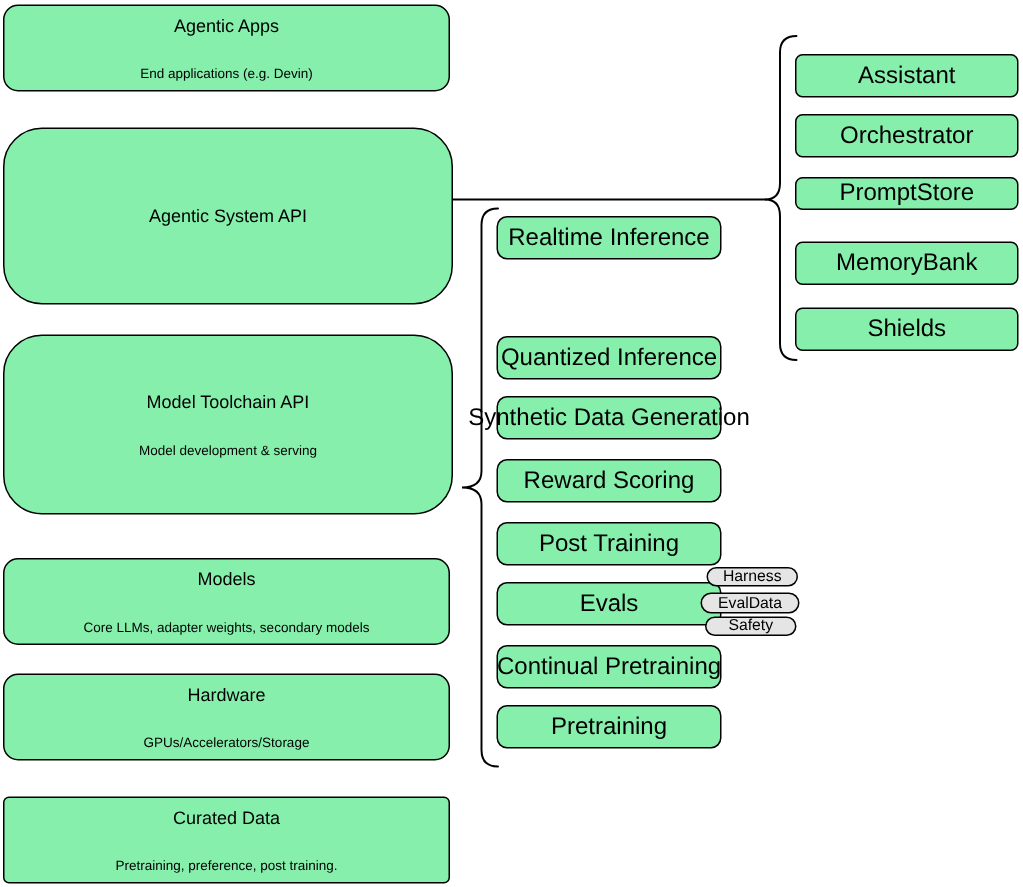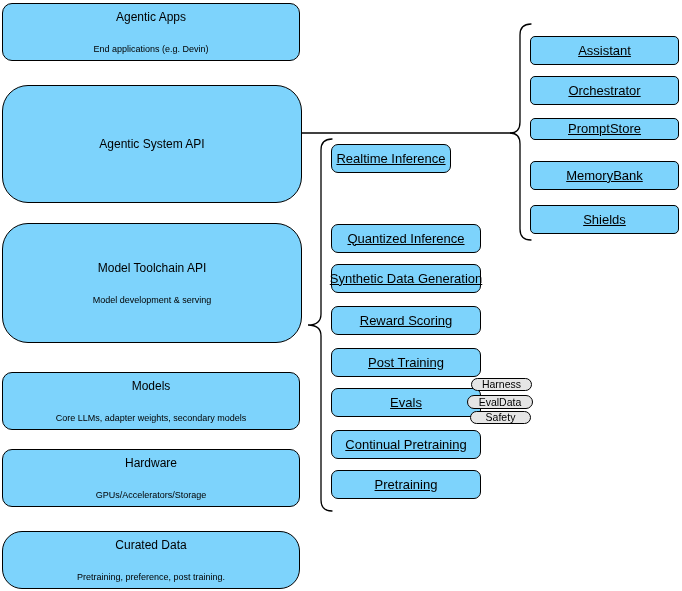--- a/index.html
+++ b/index.html
@@ -2,27 +2,27 @@
 <html><head>
 <meta charset="utf-8">
 <style>
   html,body{margin:0;padding:0;background:#ffffff;}
   .canvas{
     position:relative;width:682px;height:591px;background:#ffffff;
     font-family:"Liberation Sans",sans-serif;color:#000;overflow:hidden;
   }
   .connectors{position:absolute;left:0;top:0;z-index:0;}
   .node{
-    position:absolute;background:#7dd3fc;border:1.3px solid #000;box-sizing:border-box;
+    position:absolute;background:#86efac;border:1.3px solid #000;box-sizing:border-box;
     display:flex;flex-direction:column;align-items:center;justify-content:center;
     text-align:center;z-index:1;
   }
   .lbox .title{font-size:12px;line-height:16px;white-space:nowrap;}
   .lbox .subtitle{font-size:9px;line-height:12px;margin-top:18px;white-space:nowrap;}
-  .mbox,.rbox{font-size:13px;line-height:14px;white-space:nowrap;text-decoration:underline;}
+  .mbox,.rbox{font-size:16px;line-height:14px;white-space:nowrap;}
   .pill{
     position:absolute;background:#e5e5e5;border:1.3px solid #000;box-sizing:border-box;
     border-radius:8px;display:flex;align-items:flex-end;justify-content:center;
     font-size:10.5px;line-height:11px;white-space:nowrap;z-index:3;
   }
 </style>
 </head>
 <body>
 
 <div class="canvas">
@@ -50,26 +50,26 @@
   <div class="node lbox" style="left:2px;top:372px;width:298px;height:58px;border-radius:10px;">
     <div class="title">Models</div>
     <div class="subtitle">Core LLMs, adapter weights, secondary models</div>
   </div>
 
   <div class="node lbox" style="left:2px;top:449px;width:298px;height:58px;border-radius:10px;">
     <div class="title">Hardware</div>
     <div class="subtitle">GPUs/Accelerators/Storage</div>
   </div>
 
-  <div class="node lbox" style="left:2px;top:531px;width:298px;height:58px;border-radius:20px;">
+  <div class="node lbox" style="left:2px;top:531px;width:298px;height:58px;border-radius:4px;">
     <div class="title">Curated Data</div>
     <div class="subtitle">Pretraining, preference, post training.</div>
   </div>
 
-  <div class="node mbox" style="left:331px;top:144px;width:120px;height:29px;border-radius:7px;">
+  <div class="node mbox" style="left:331px;top:144px;width:150px;height:29px;border-radius:7px;">
     <span>Realtime Inference</span>
   </div>
   <div class="node mbox" style="left:331px;top:224px;width:150px;height:29px;border-radius:7px;">
     <span>Quantized Inference</span>
   </div>
   <div class="node mbox" style="left:331px;top:264px;width:150px;height:29px;border-radius:7px;">
     <span>Synthetic Data Generation</span>
   </div>
   <div class="node mbox" style="left:331px;top:306px;width:150px;height:29px;border-radius:7px;">
     <span>Reward Scoring</span>

